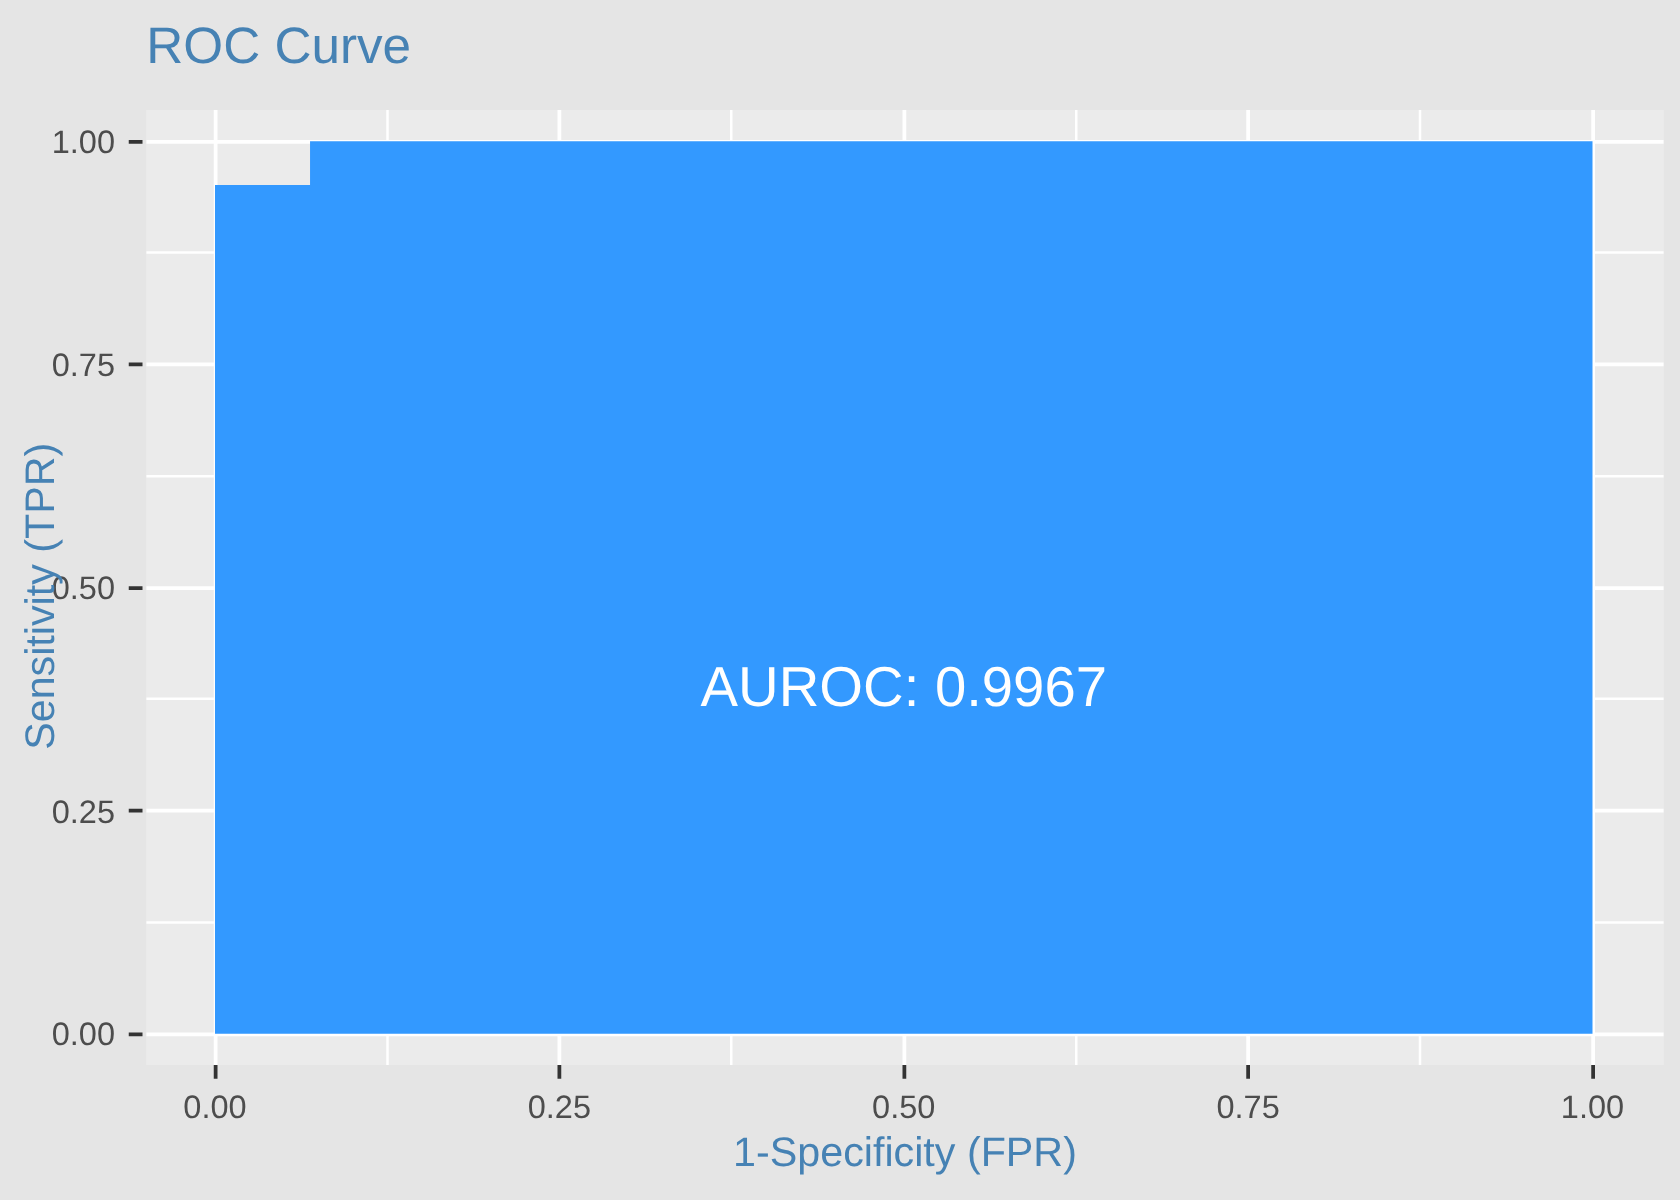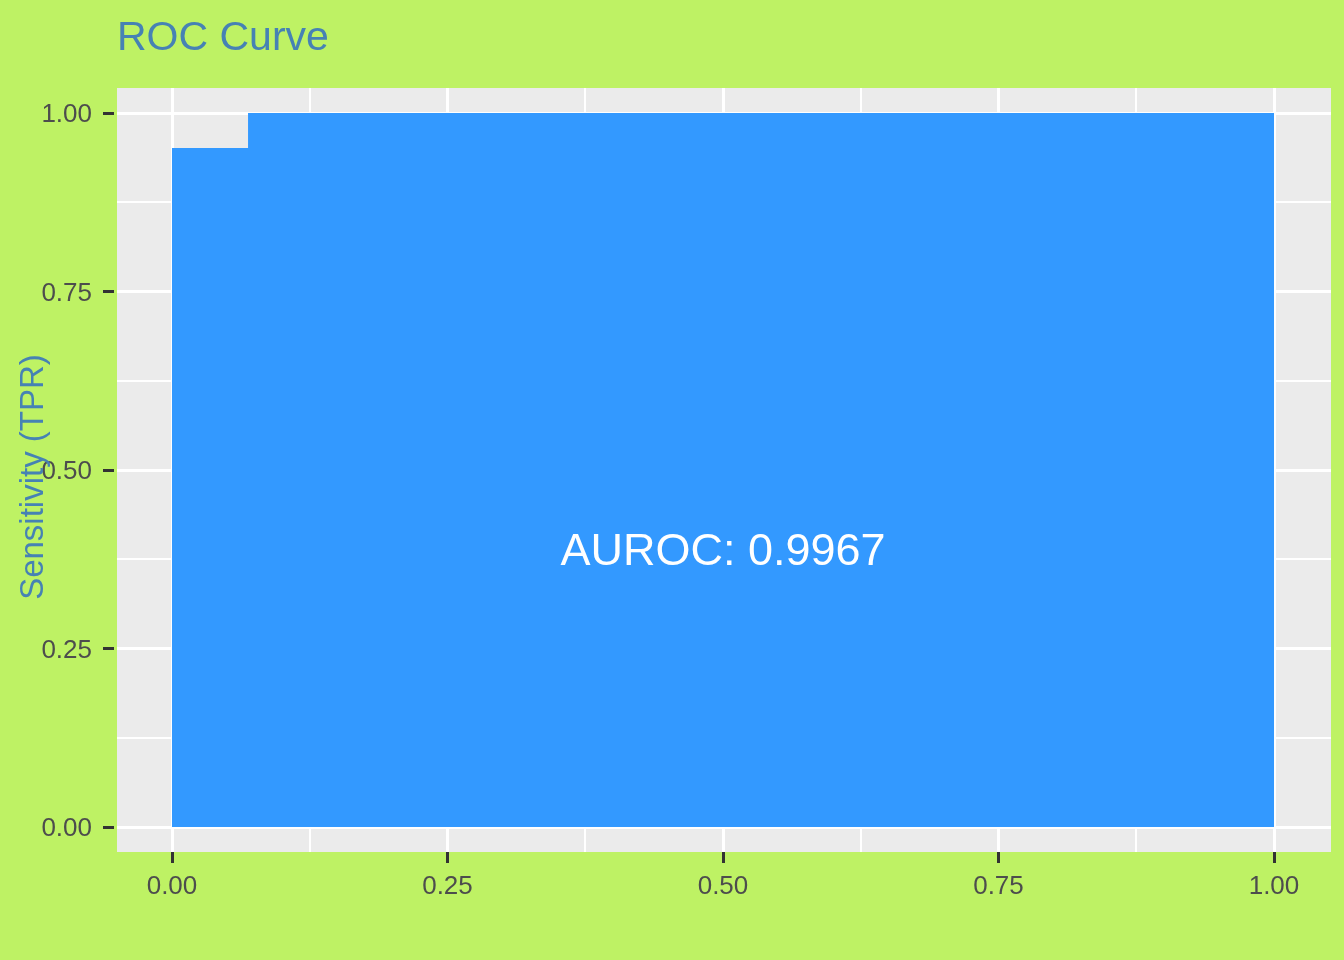--- a/index.html
+++ b/index.html
@@ -10,21 +10,21 @@
   body {
     width: 1344px;
     height: 960px;
     font-family: "Liberation Sans", sans-serif;
     overflow: hidden;
   }
   #plot-root {
     position: relative;
     width: 1344px;
     height: 960px;
-    background: #bef264;
+    background: #e5e5e5;
   }
 
   
   #chart-title {
     position: absolute;
     left: 117px;
     top: 9px;
     font-size: 41px;
     color: #4682B4;
     line-height: 54px;
@@ -180,14 +180,15 @@
       <div class="x-tick-label" style="left: 92px; width: 160px; top: 872px;">0.00</div>
       <div class="x-tick-mark" style="left: 446px; top: 852px;"></div>
       <div class="x-tick-label" style="left: 367.5px; width: 160px; top: 872px;">0.25</div>
       <div class="x-tick-mark" style="left: 721.5px; top: 852px;"></div>
       <div class="x-tick-label" style="left: 643px; width: 160px; top: 872px;">0.50</div>
       <div class="x-tick-mark" style="left: 997px; top: 852px;"></div>
       <div class="x-tick-label" style="left: 918.5px; width: 160px; top: 872px;">0.75</div>
       <div class="x-tick-mark" style="left: 1272.5px; top: 852px;"></div>
       <div class="x-tick-label" style="left: 1194px; width: 160px; top: 872px;">1.00</div>
     </div>
+  <div id="x-axis-title">1-Specificity (FPR)</div>
 
 </div>
 
 </body></html>

